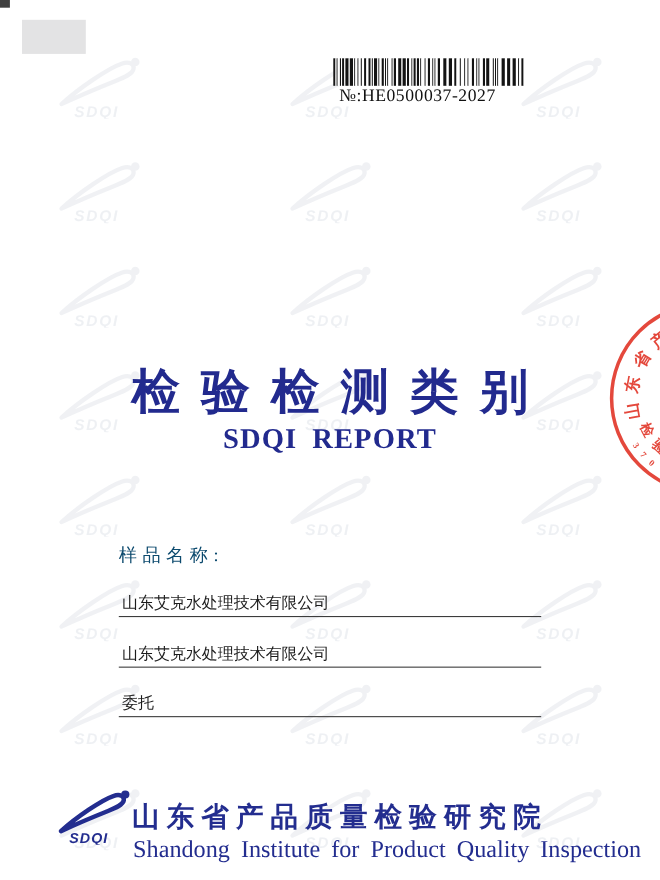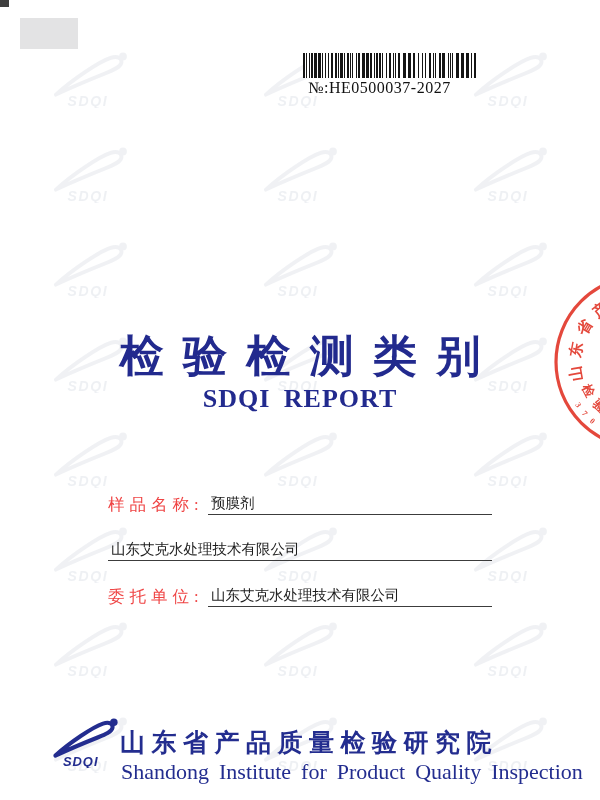--- a/index.html
+++ b/index.html
@@ -27,21 +27,21 @@
   .title-cn{position:absolute;left:0;top:327px;width:600px;text-align:center;
     font-size:44px;font-weight:700;color:#222a8e;letter-spacing:.44em;text-indent:.44em;z-index:1;}
   .title-en{position:absolute;left:0;top:384px;width:600px;text-align:center;
     font-size:26px;font-weight:700;color:#222a8e;letter-spacing:1px;word-spacing:6px;z-index:1;}
   
   #seal{position:absolute;left:532px;top:252px;width:220px;height:220px;z-index:2;opacity:.93;}
   
   .fields{position:absolute;left:108px;top:0;width:384px;z-index:1;}
   .field-row{position:absolute;left:0;width:384px;height:21px;display:flex;align-items:flex-end;}
   .field-label{flex:0 0 100px;white-space:nowrap;overflow:visible;
-    font-size:16.5px;color:#ef4444;line-height:21px;}
+    font-size:16.5px;color:#0c4a6e;line-height:21px;}
   .field-row.spread .field-label{letter-spacing:5px;}
   .field-row.tight .field-label{font-size:15.5px;letter-spacing:-0.5px;}
   .field-value{flex:1 1 auto;border-bottom:1.2px solid #3c3c3c;
     font-size:14.5px;color:#1c1c1c;line-height:20px;padding:0 0 1px 3px;white-space:nowrap;}
   
   .footer-logo{position:absolute;left:50px;top:716px;width:72px;text-align:center;z-index:1;}
   .logo-swoosh{fill:#ffffff;stroke:#232d8f;stroke-width:6;stroke-linejoin:round;}
   .logo-dot{fill:#232d8f;}
   .logo-text{fill:#232d8f;font-style:italic;font-weight:bold;font-size:19px;letter-spacing:1.5px;
              font-family:"Liberation Sans","DejaVu Sans",sans-serif;}
@@ -357,30 +357,29 @@
     <text transform="translate(138.6 163.9) rotate(-28.0)" fill="#e23b2e" font-size="12.5" font-weight="bold" text-anchor="middle" dominant-baseline="central">用</text>
     <text transform="translate(153.9 152.4) rotate(-46.0)" fill="#e23b2e" font-size="12.5" font-weight="bold" text-anchor="middle" dominant-baseline="central">章</text>
     <text transform="translate(46.2 153.1) rotate(56.0)" fill="#e23b2e" font-size="8" font-weight="bold" text-anchor="middle" dominant-baseline="central">3</text>
     <text transform="translate(52.8 161.5) rotate(48.0)" fill="#e23b2e" font-size="8" font-weight="bold" text-anchor="middle" dominant-baseline="central">7</text>
     <text transform="translate(60.5 169.0) rotate(40.0)" fill="#e23b2e" font-size="8" font-weight="bold" text-anchor="middle" dominant-baseline="central">0</text>
   </svg>
 
 <div class="fields">
   <div class="field-row spread" style="top:494px">
     <span class="field-label">样品名称:</span>
-    <span class="field-value">预膜剂</span>
   </div>
   <div class="field-row spread" style="top:540px">
     <span class="field-value">山东艾克水处理技术有限公司</span>
   </div>
   <div class="field-row spread" style="top:586px">
-    <span class="field-label">委托单位:</span>
     <span class="field-value">山东艾克水处理技术有限公司</span>
   </div>
   <div class="field-row tight" style="top:631px">
+    <span class="field-value">委托</span>
   </div>
 </div>
 
 <div class="footer-logo">
   <svg width="68" height="52" viewBox="0 0 100 74">
     <path class="logo-swoosh" d="M5 57 C26 38 60 15 75 10 C84 7 90 10 89 16 C88 22 78 26 68 30 C48 38 20 50 5 57 Z"></path>
     <circle class="logo-dot" cx="91" cy="8" r="5.5"></circle>
     <text class="logo-text" x="16" y="73">SDQI</text>
   </svg>
 </div>

